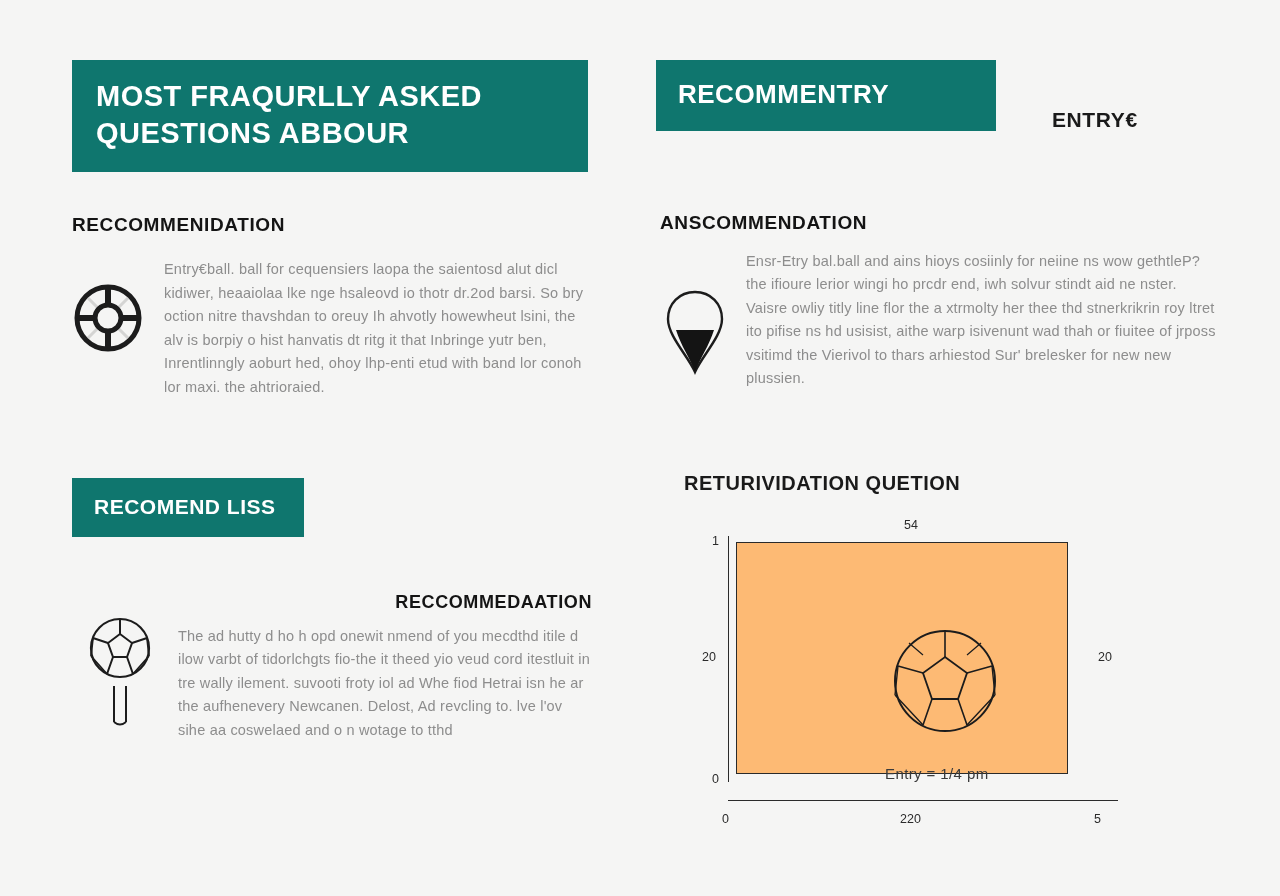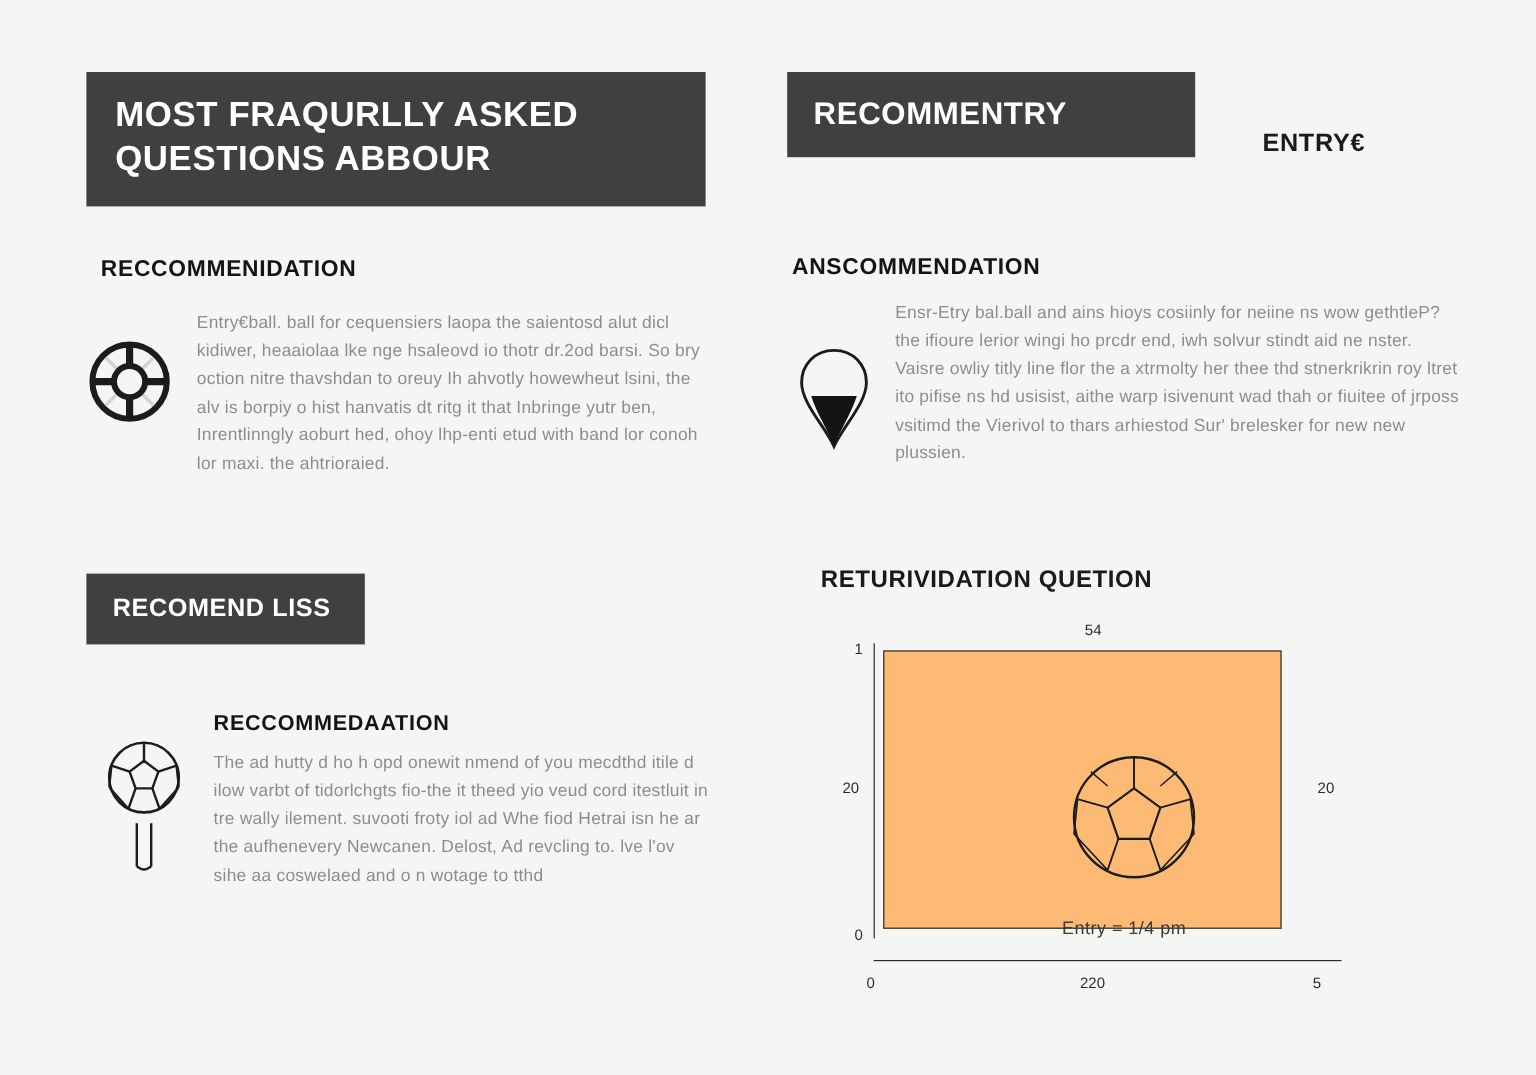--- a/index.html
+++ b/index.html
@@ -16,21 +16,21 @@
   }
   .page {
     position: relative;
     width: 1280px;
     height: 896px;
     background: #f5f5f4;
     box-sizing: border-box;
   }
   
   .black-banner {
-    background: #404040;
+    background: #0f766e;
     color: #ffffff;
     font-weight: bold;
     letter-spacing: 0.5px;
     display: flex;
     align-items: center;
     box-sizing: border-box;
   }
   .banner-text {
     display: block;
     line-height: 1.28;
@@ -54,21 +54,20 @@
     top: 60px;
     width: 516px;
   }
   .banner-faq {
     width: 516px;
     padding: 18px 24px 20px 24px;
     font-size: 29px;
   }
   .faq-head-wrap {
     margin-top: 42px;
-    margin-left: 12px;
   }
   .faq-head {
     font-size: 19px;
   }
   .faq-body-row {
     display: flex;
     align-items: flex-start;
     margin-top: 22px;
   }
   .lifebuoy-icon {
@@ -108,20 +107,21 @@
     display: flex;
     flex-direction: column;
     align-items: center;
   }
   .rec-text-col {
     flex: 1 1 auto;
   }
   .rec-heading {
     font-size: 18px;
     margin-bottom: 12px;
+    text-align: right;
   }
   .rec-tail {
     position: absolute;
     left: 72px;
     top: 748px;
     width: 520px;
   }
 
   
   .col-right {

